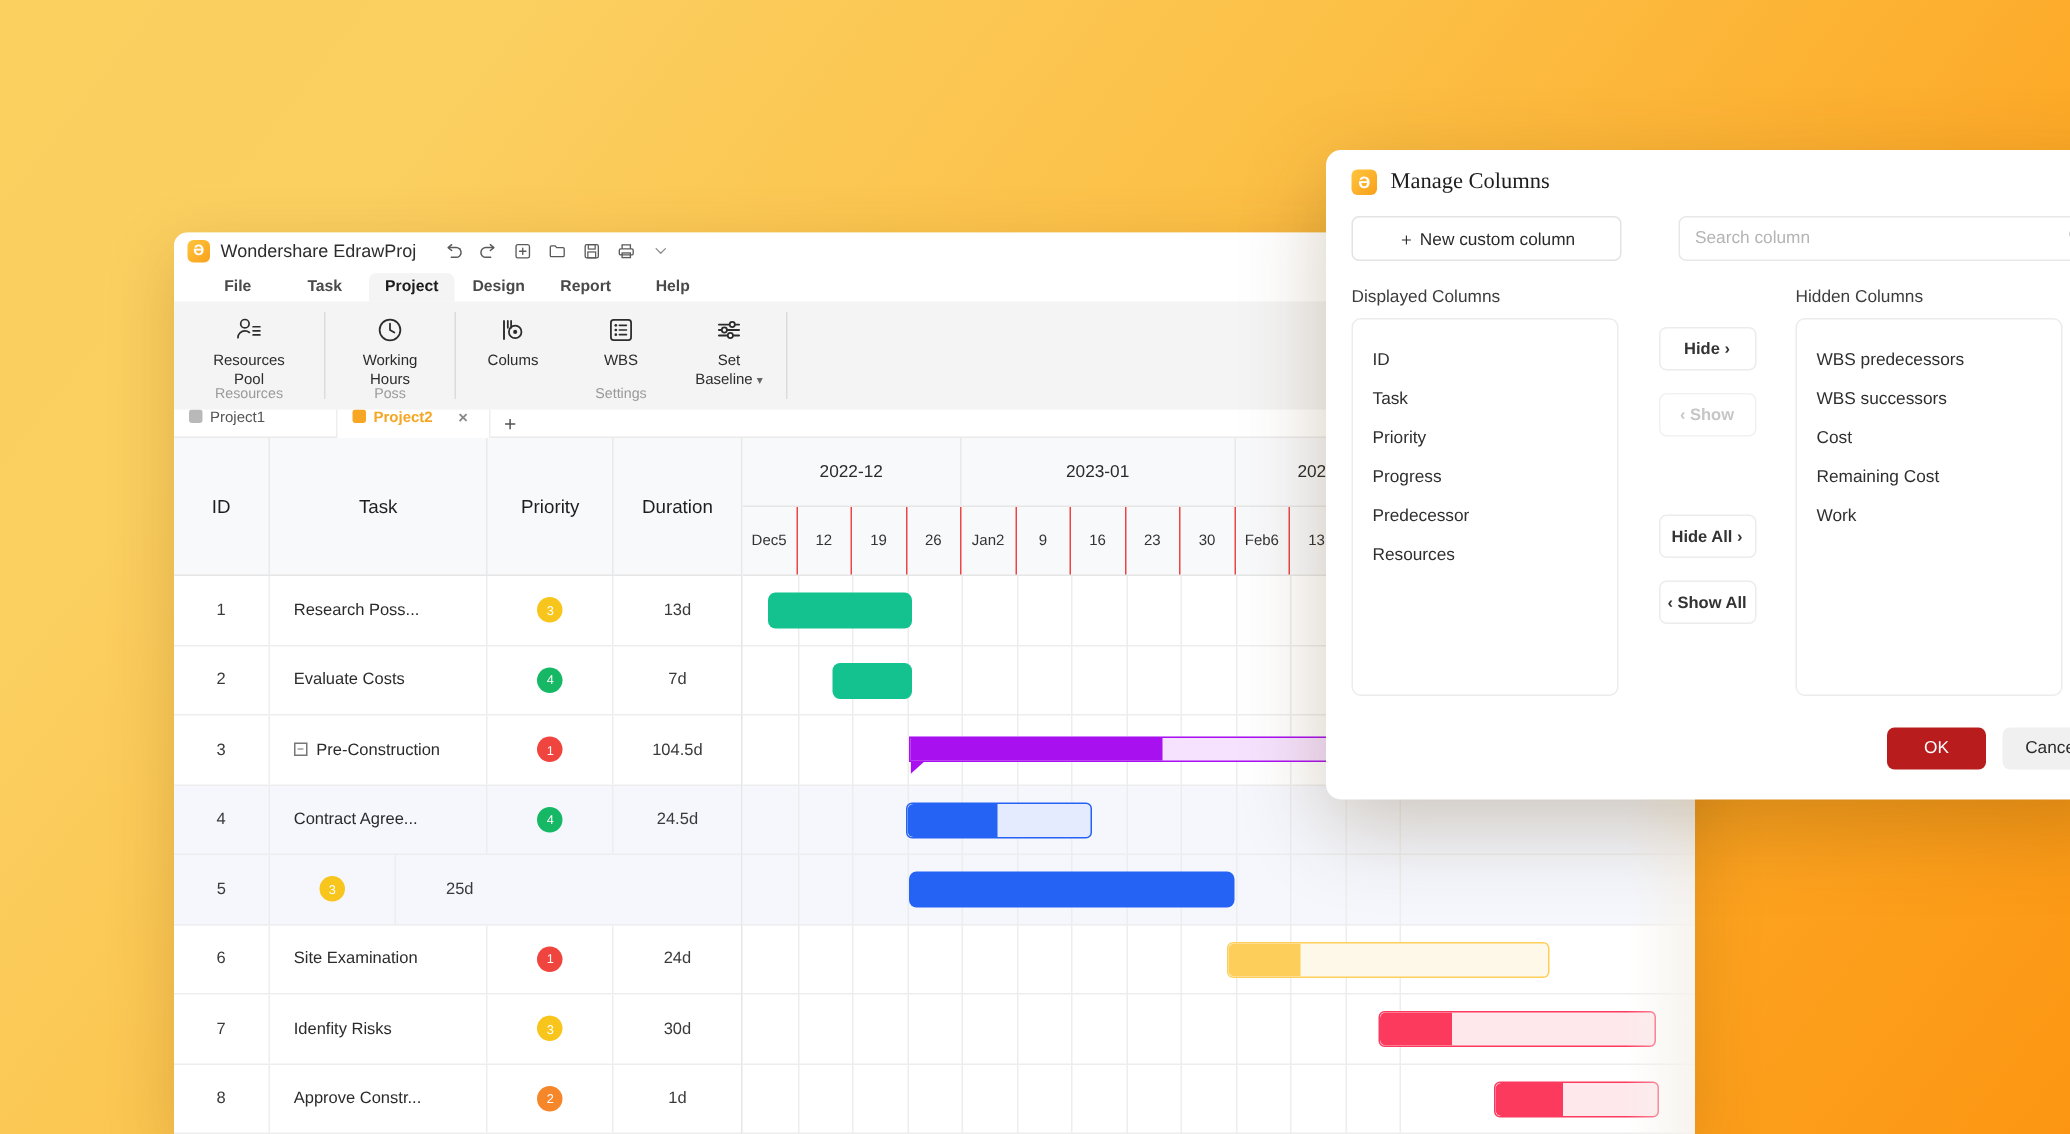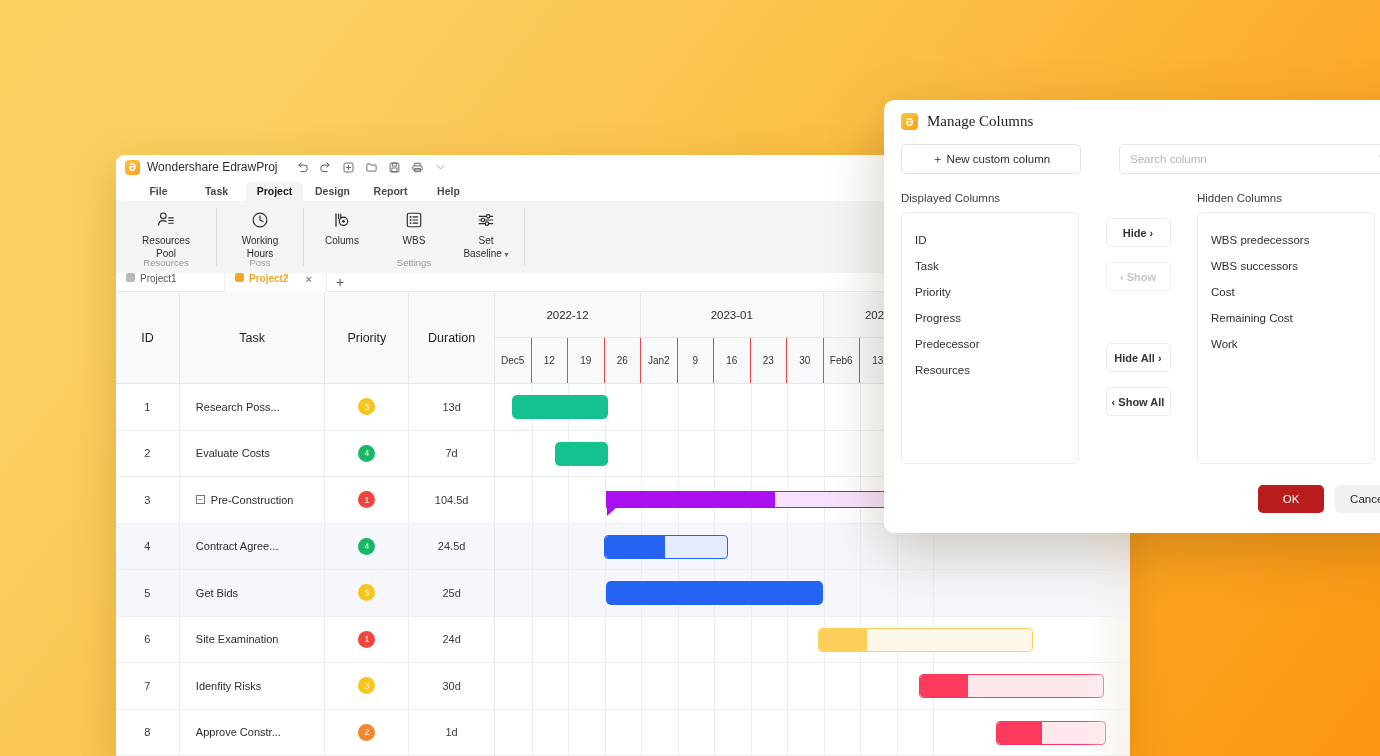--- a/index.html
+++ b/index.html
@@ -354,23 +354,20 @@
             <div class="g-cell c-task task-cell">
               <span>Contract Agree...</span>
             </div>
             <div class="g-cell c-pri">
               <span class="pri-badge" style="background:#16B866">4</span>
             </div>
             <div class="g-cell c-dur" style="border-right:none">24.5d</div>
           </div>
           <div class="g-row sel">
             <div class="g-cell c-id">5</div>
-            <div class="g-cell c-task task-cell">
-              <span>Get Bids</span>
-            </div>
             <div class="g-cell c-pri">
               <span class="pri-badge" style="background:#F8C51C">3</span>
             </div>
             <div class="g-cell c-dur" style="border-right:none">25d</div>
           </div>
           <div class="g-row">
             <div class="g-cell c-id">6</div>
             <div class="g-cell c-task task-cell">
               <span>Site Examination</span>
             </div>

